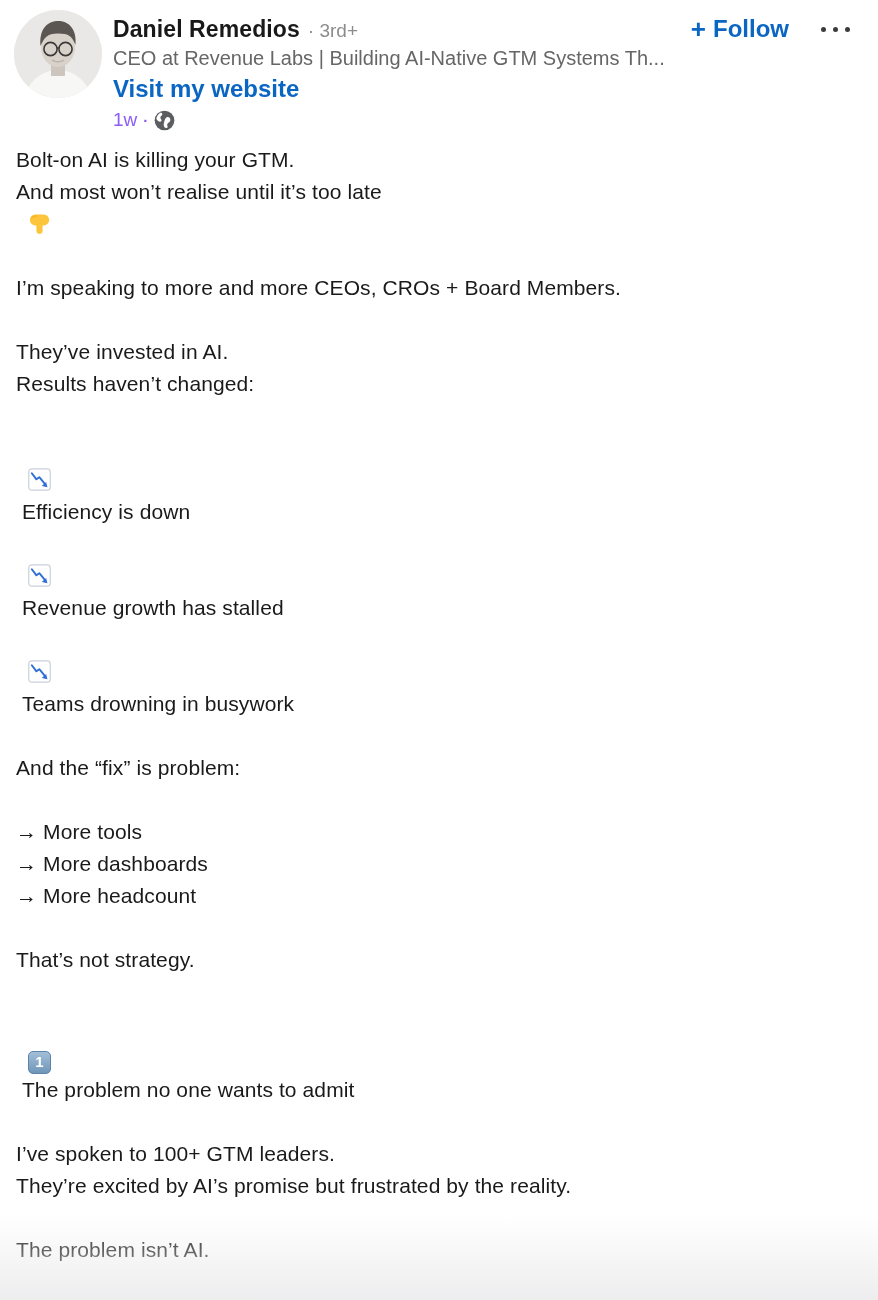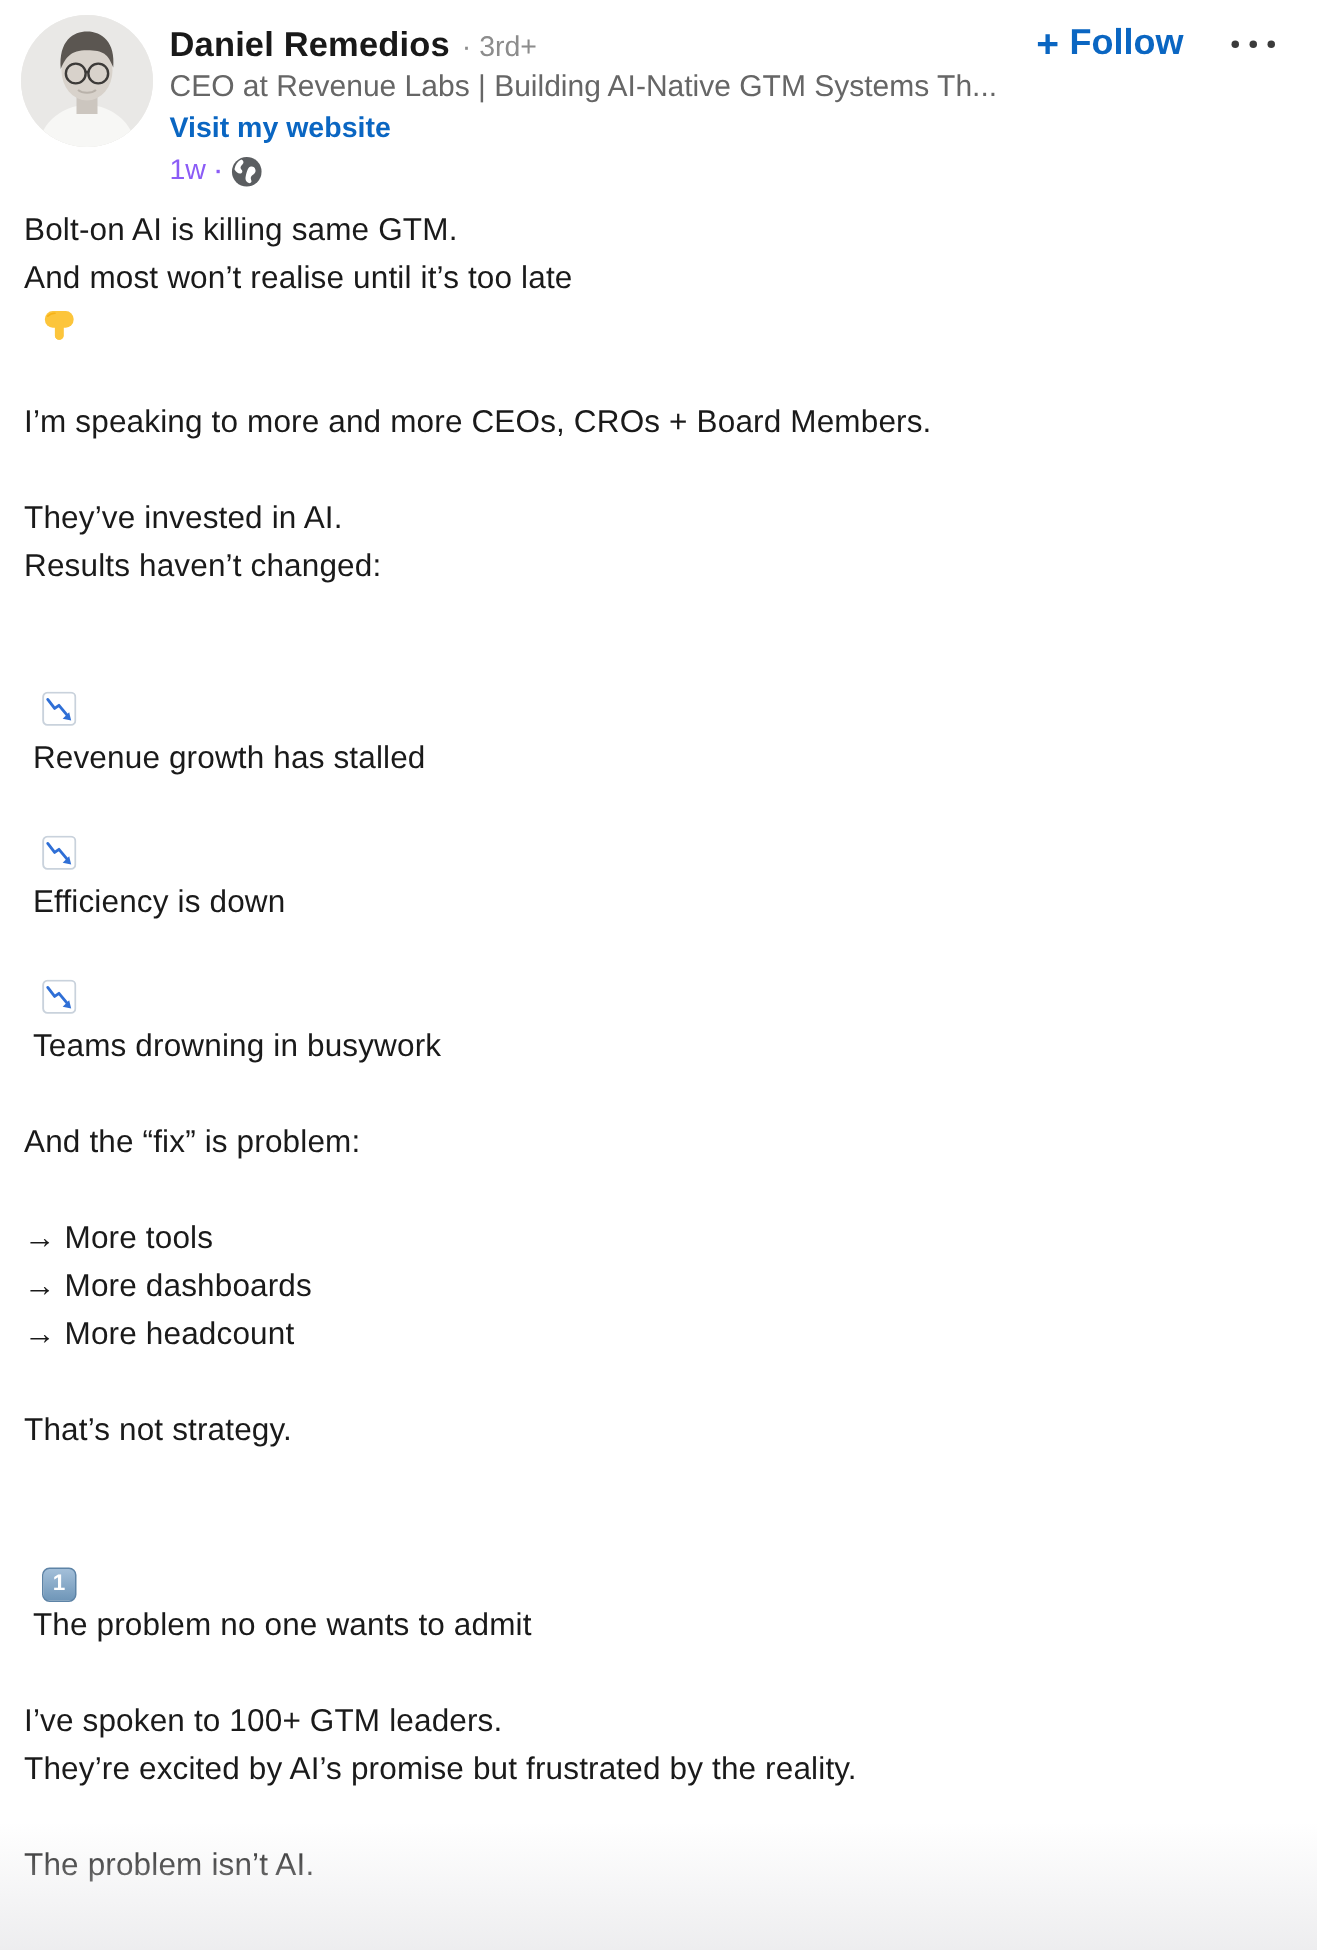--- a/index.html
+++ b/index.html
@@ -29,21 +29,21 @@
   .actor-name {
     font-size: 23px; font-weight: 700; color: #191919;
     letter-spacing: 0.1px; cursor: pointer;
   }
   .degree { font-size: 19px; color: #8c8c8c; margin-left: 8px; }
   .headline {
     font-size: 20px; color: #666666; margin-top: 4px;
     white-space: nowrap;
   }
   .website-link {
-    font-size: 19px; font-weight: 700; color: #0a66c2;
+    font-size: 24px; font-weight: 700; color: #0a66c2;
     margin-top: 5px; cursor: pointer;
   }
   .meta-row {
     display: flex; align-items: center; gap: 6px;
     font-size: 19px; color: #8b5cf6; margin-top: 6px;
   }
   .meta-sep { font-weight: 700; font-size: 15px; }
   .globe { display: inline-flex; }
 
   .header-actions {
@@ -144,49 +144,49 @@
       <button class="overflow-btn">
         <span class="dot"></span>
         <span class="dot"></span>
         <span class="dot"></span>
       </button>
     </div>
 
   </header>
 
   <div class="post-body" id="post-body">
-      <div class="post-line">Bolt-on AI is killing same GTM.</div>
+      <div class="post-line">Bolt-on AI is killing your GTM.</div>
       <div class="post-line">And most won’t realise until it’s too late 
   <span class="emoji"><svg viewBox="0 0 24 24" width="23" height="23">
     <rect x="2" y="2.5" width="20" height="11.5" rx="5.5" fill="#fcc53b"></rect>
     <rect x="9" y="8" width="6" height="14.5" rx="3" fill="#fcc53b"></rect>
     <rect x="9" y="8" width="6" height="14.5" rx="3" fill="#fcc53b"></rect>
     <path d="M4 6 q2 -2 5 -2" stroke="#f7b217" stroke-width="1.2" fill="none" stroke-linecap="round"></path>
   </svg></span>
 </div>
       <div class="post-line"></div>
       <div class="post-line">I’m speaking to more and more CEOs, CROs + Board Members.</div>
       <div class="post-line"></div>
       <div class="post-line">They’ve invested in AI.</div>
       <div class="post-line">Results haven’t changed:</div>
       <div class="post-line"></div>
       <div class="post-line">
   <span class="emoji"><svg viewBox="0 0 24 24" width="23" height="23">
     <rect x="0.8" y="0.8" width="22.4" height="22.4" rx="3" fill="#ffffff" stroke="#c9d2dc" stroke-width="1.3"></rect>
     <path d="M4 5.5 L8.8 11.8 L11.8 9.6 L17.6 16.6" fill="none" stroke="#2f6fd6" stroke-width="2" stroke-linecap="round" stroke-linejoin="round"></path>
     <path d="M20.3 20.2 L14.4 18.9 L18.9 14.5 Z" fill="#2f6fd6"></path>
   </svg></span>
- Revenue growth has stalled</div>
+ Efficiency is down</div>
       <div class="post-line">
   <span class="emoji"><svg viewBox="0 0 24 24" width="23" height="23">
     <rect x="0.8" y="0.8" width="22.4" height="22.4" rx="3" fill="#ffffff" stroke="#c9d2dc" stroke-width="1.3"></rect>
     <path d="M4 5.5 L8.8 11.8 L11.8 9.6 L17.6 16.6" fill="none" stroke="#2f6fd6" stroke-width="2" stroke-linecap="round" stroke-linejoin="round"></path>
     <path d="M20.3 20.2 L14.4 18.9 L18.9 14.5 Z" fill="#2f6fd6"></path>
   </svg></span>
- Efficiency is down</div>
+ Revenue growth has stalled</div>
       <div class="post-line">
   <span class="emoji"><svg viewBox="0 0 24 24" width="23" height="23">
     <rect x="0.8" y="0.8" width="22.4" height="22.4" rx="3" fill="#ffffff" stroke="#c9d2dc" stroke-width="1.3"></rect>
     <path d="M4 5.5 L8.8 11.8 L11.8 9.6 L17.6 16.6" fill="none" stroke="#2f6fd6" stroke-width="2" stroke-linecap="round" stroke-linejoin="round"></path>
     <path d="M20.3 20.2 L14.4 18.9 L18.9 14.5 Z" fill="#2f6fd6"></path>
   </svg></span>
  Teams drowning in busywork</div>
       <div class="post-line"></div>
       <div class="post-line">And the “fix” is problem:</div>
       <div class="post-line"></div>

